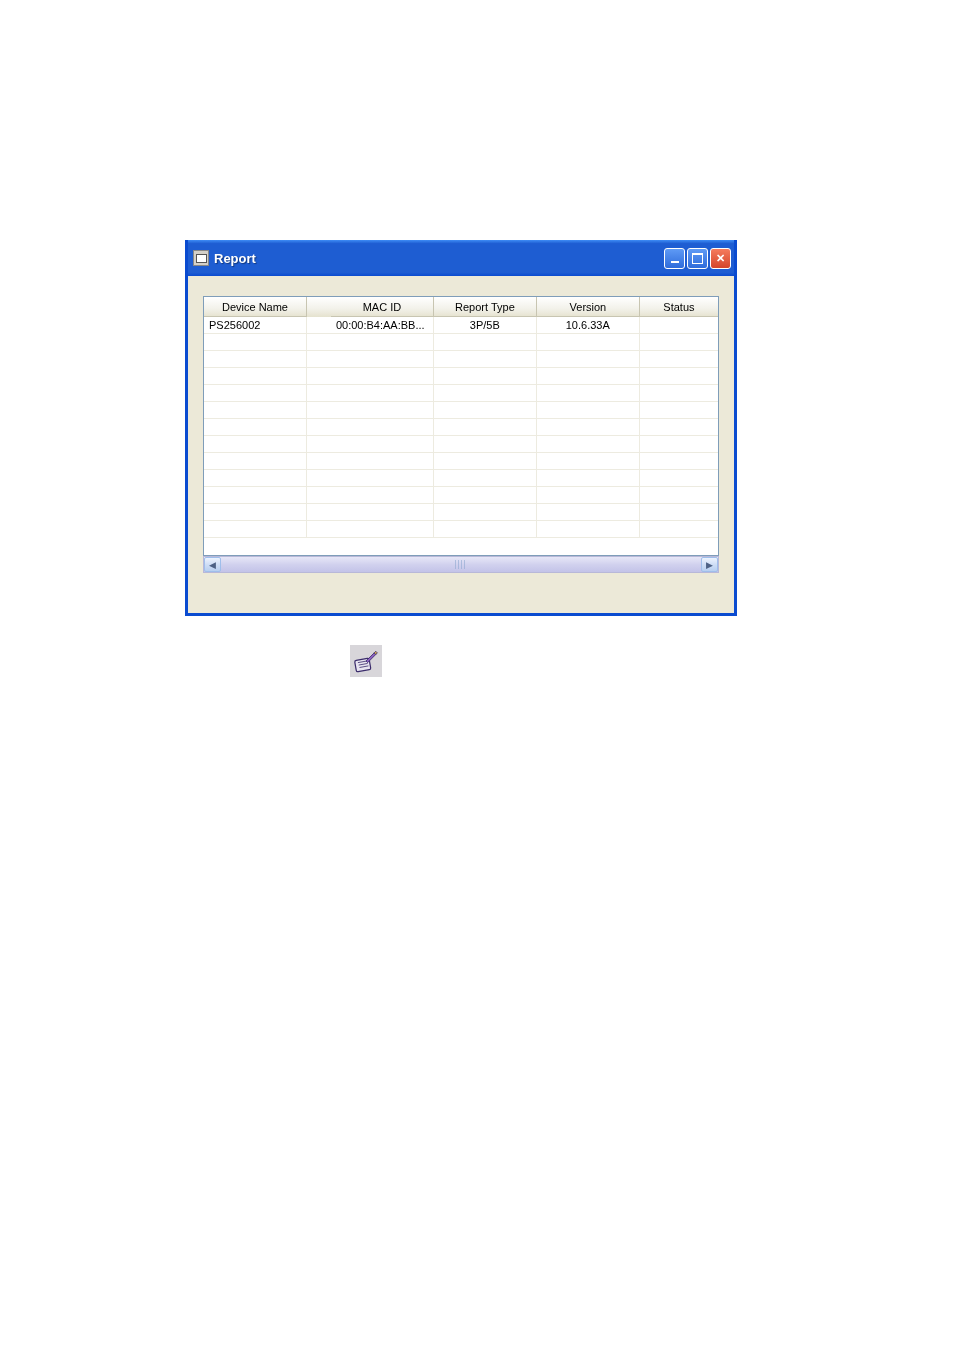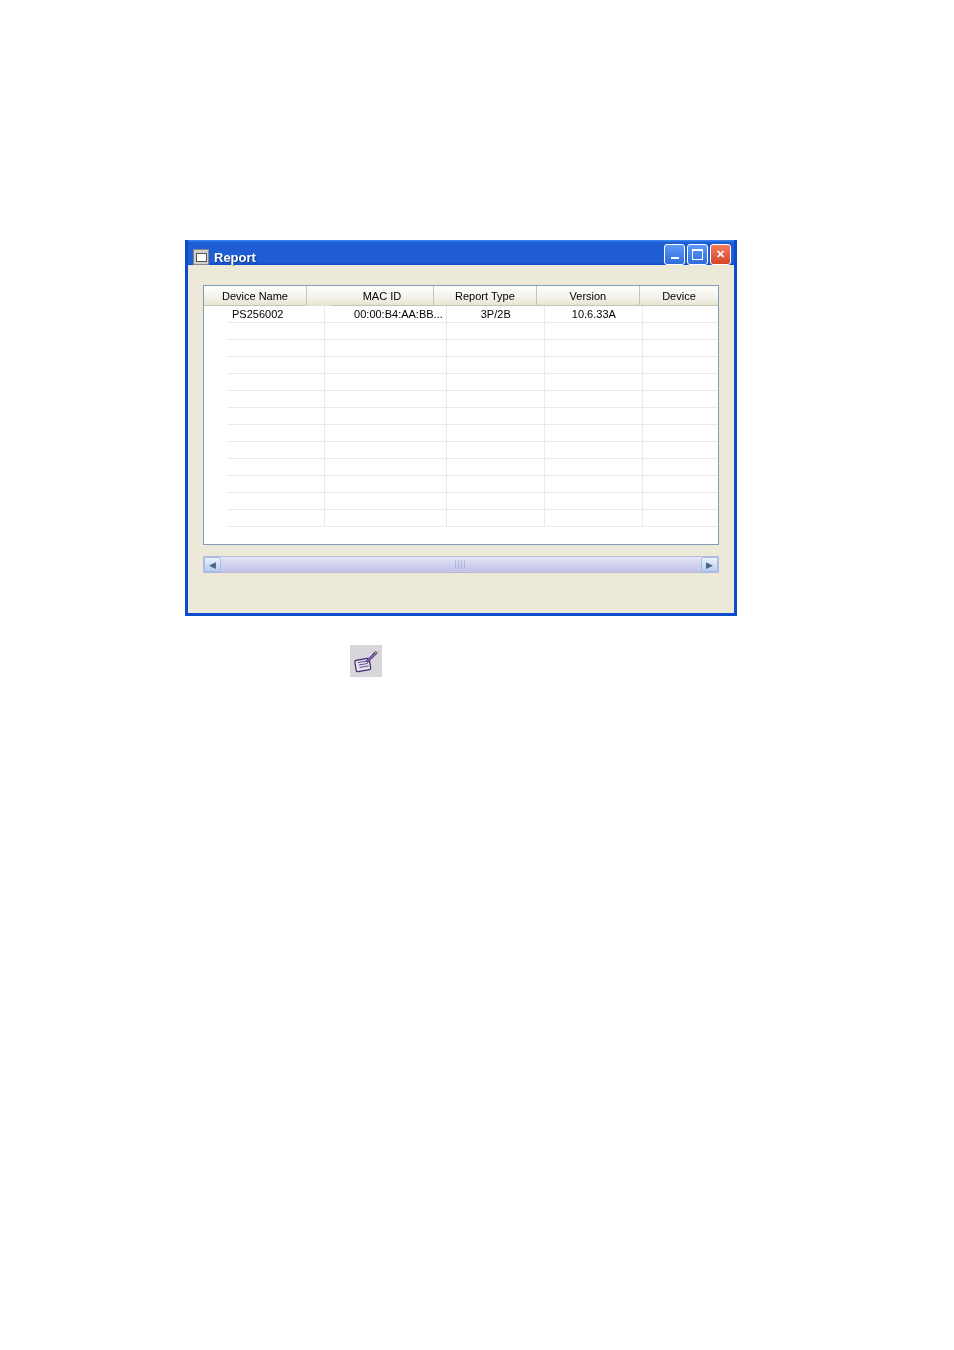--- a/index.html
+++ b/index.html
@@ -16,24 +16,24 @@
       left: 185px;
       top: 240px;
       width: 552px;
       height: 376px;
       border: 3px solid #0A4BD0;
       border-top: none;
       background: #ECE9D8;
       box-shadow: 0 0 0 0;
     }
     .titlebar {
-      height: 25px;
+      height: 36px;
       background: linear-gradient(to bottom, #3E8CF5 0%, #1E5DD2 10%, #1E5DD2 50%, #1E5DD2 90%, #0A4BD0 100%);
       display: flex;
-      align-items: flex-end;
+      align-items: center;
       padding: 0 3px 0 5px;
       position: relative;
     }
     .titlebar-icon {
       width: 16px;
       height: 16px;
       background: #D4D0C8;
       border: 1px solid #888;
       margin-right: 5px;
       position: relative;
@@ -118,21 +118,20 @@
       border-bottom: 1px solid #C8C5B1;
       display: flex;
       align-items: center;
       justify-content: center;
       font-size: 11px;
       color: #000;
       height: 100%;
     }
     .lv-body {
       position: relative;
-      padding-left: 23px;
     }
     .lv-row {
       display: flex;
       height: 17px;
       border-bottom: 1px solid #EDEBE0;
     }
     .lv-cell {
       border-right: 1px solid #EDEBE0;
       font-size: 11px;
       color: #000;
@@ -215,27 +214,27 @@
       <div class="win-btn close"></div>
     </div>
   </div>
   <div class="client-area">
     <div class="listview">
       <div class="lv-header">
         <div class="lv-header-cell col-device">Device Name</div>
         <div class="lv-header-cell col-mac">MAC ID</div>
         <div class="lv-header-cell col-model">Report Type</div>
         <div class="lv-header-cell col-version">Version</div>
-        <div class="lv-header-cell col-status">Device</div>
+        <div class="lv-header-cell col-status">Status</div>
       </div>
       <div class="lv-body" id="lv-body">
           <div class="lv-row">
             <div class="lv-cell col-device">PS256002</div>
             <div class="lv-cell col-mac">00:00:B4:AA:BB...</div>
-            <div class="lv-cell col-model">3P/2B</div>
+            <div class="lv-cell col-model">3P/5B</div>
             <div class="lv-cell col-version">10.6.33A</div>
             <div class="lv-cell col-status"></div>
           </div>
           <div class="lv-row">
             <div class="lv-cell col-device"></div>
             <div class="lv-cell col-mac"></div>
             <div class="lv-cell col-model"></div>
             <div class="lv-cell col-version"></div>
             <div class="lv-cell col-status"></div>
           </div>

